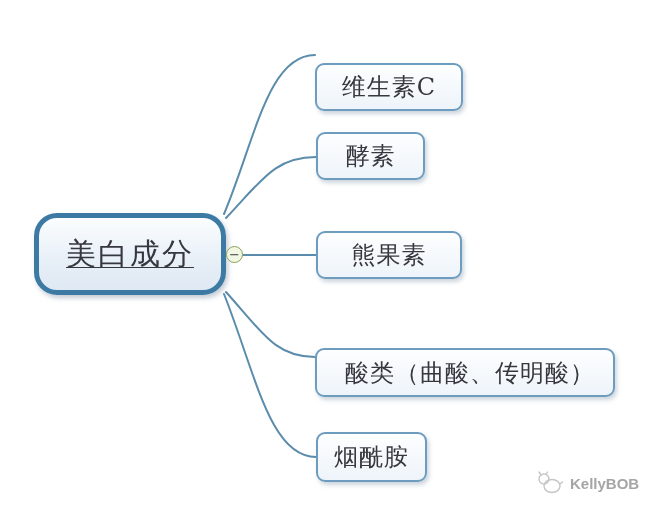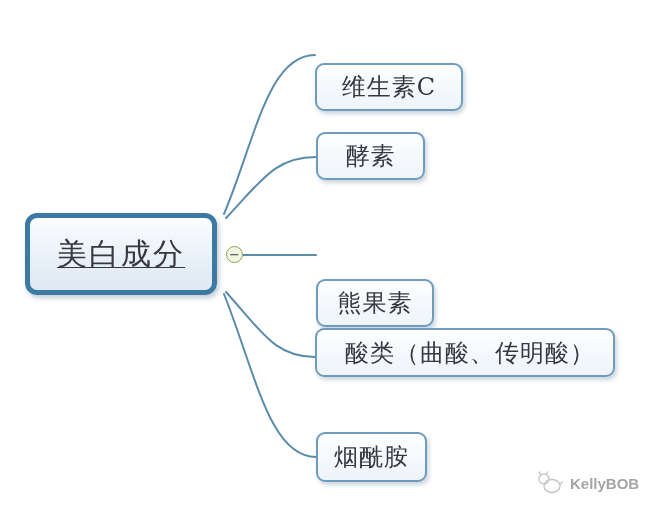--- a/index.html
+++ b/index.html
@@ -9,41 +9,41 @@
     font-family:"DejaVu Serif","Liberation Serif",serif;
   }
   #canvas{position:absolute;inset:0;width:672px;height:509px;}
   svg.connectors{position:absolute;left:0;top:0;width:672px;height:509px;pointer-events:none;}
 
   .node{
     position:absolute;display:flex;align-items:center;justify-content:center;
     box-sizing:border-box;color:#37373f;
   }
   .root-node{
-    left:25px;top:213px;width:192px;height:82px;
-    border:5px solid #3d7aa3;border-radius:12px;
+    left:34px;top:213px;width:192px;height:82px;
+    border:5px solid #3d7aa3;border-radius:23px;
     background:linear-gradient(180deg,#fbfdfe 0%,#e7eff7 60%,#dfe9f3 100%);
     box-shadow:2px 3px 5px rgba(120,140,160,.45);
     font-size:30px;letter-spacing:2px;
   }
   .root-node .label{
     text-decoration:underline;
     text-decoration-thickness:1px;
     text-underline-offset:3px;
   }
   .branch-node{
     border:2px solid #6d9cbe;border-radius:9px;
     background:linear-gradient(180deg,#fdfeff 0%,#eef4fa 100%);
     box-shadow:2px 3px 4px rgba(130,150,170,.40);
     font-size:24px;letter-spacing:1px;
   }
   .n1{left:315px;top:31px;width:148px;height:48px;margin-top:32px;}
   .n2{left:316px;top:132px;width:109px;height:48px;}
-  .n3{left:316px;top:231px;width:118px;height:48px;margin-top:48px;}
-  .n4{left:315px;top:328px;width:300px;height:49px;padding-left:10px;}
+  .n3{left:316px;top:231px;width:146px;height:48px;}
+  .n4{left:315px;top:348px;width:300px;height:49px;padding-left:10px;}
   .n5{left:316px;top:432px;width:111px;height:50px;}
 
   .collapse-btn{
     position:absolute;left:226px;top:246px;width:17px;height:17px;
     border:1px solid #8aa356;border-radius:50%;
     background:#f1f7e3;
     display:flex;align-items:center;justify-content:center;
     box-sizing:border-box;
     font-family:"DejaVu Sans","Liberation Sans",sans-serif;
     font-size:13px;line-height:1;color:#4a4a4a;

